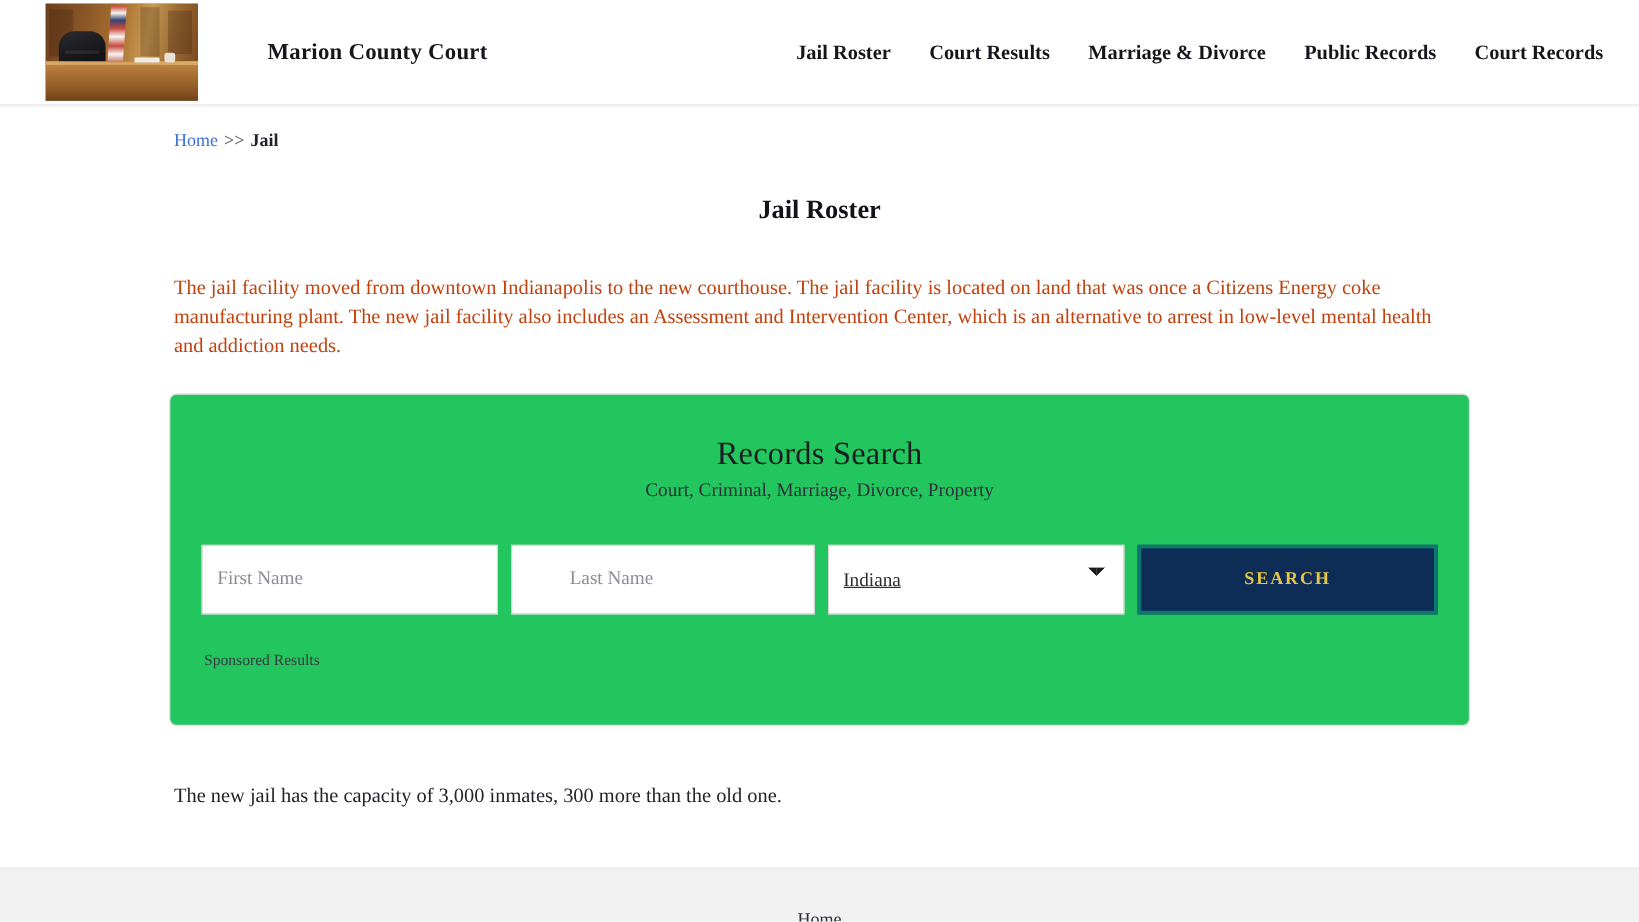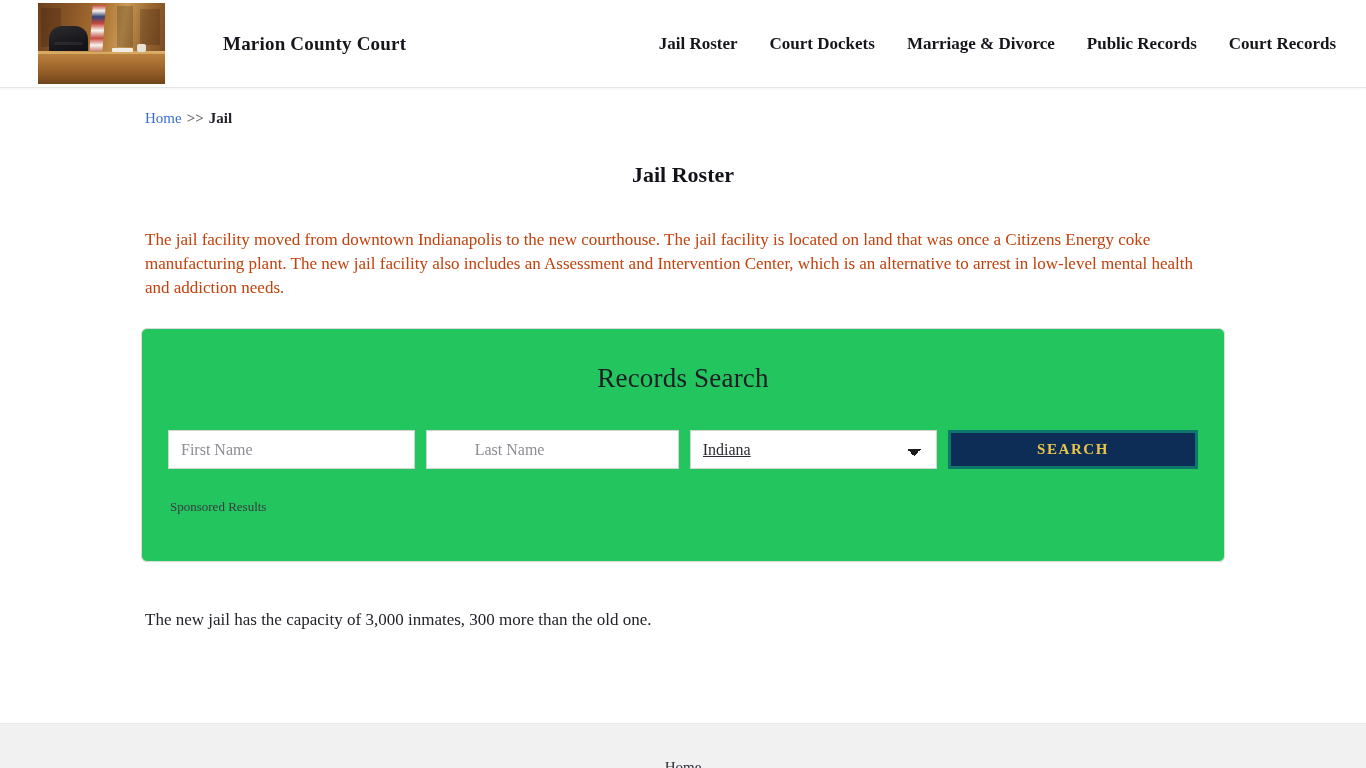--- a/index.html
+++ b/index.html
@@ -170,21 +170,21 @@
     color: #30303a;
     margin-top: 6px;
   }
   .search-row {
     display: flex;
     align-items: stretch;
     gap: 11px;
     margin-top: 36px;
   }
   .field {
-    height: 39px;
+    height: 58px;
     border: 1px solid #d4d4d4;
     background: #ffffff;
     font-family: "Liberation Serif", "DejaVu Serif", serif;
     font-size: 16px;
     color: #2b2b33;
     padding: 0 12px;
     border-radius: 0;
     outline: none;
   }
   .field::placeholder { color: #8d8d96; opacity: 1; }
@@ -270,39 +270,40 @@
       <div class="bench-edge"></div>
       <div class="bench"></div>
       <div class="desk-paper"></div>
       <div class="desk-obj"></div>
     </div>
     <div class="site-title">Marion County Court</div>
   </div>
 
   <nav class="main-nav">
     <a href="#">Jail Roster</a>
-    <a href="#">Court Dockets</a>
+    <a href="#">Court Results</a>
     <a href="#">Marriage &amp; Divorce</a>
     <a href="#">Public Records</a>
     <a href="#">Court Records</a>
   </nav>
 </header>
 
 <main class="container">
 
   <div class="breadcrumb">
     <a href="#">Home</a><span class="sep">&gt;&gt;</span><span class="crumb-current">Jail</span>
   </div>
 
   <h1 class="page-title">Jail Roster</h1>
 
   <p class="intro-text">The jail facility moved from downtown Indianapolis to the new courthouse. The jail facility is located on land that was once a Citizens Energy coke manufacturing plant. The new jail facility also includes an Assessment and Intervention Center, which is an alternative to arrest in low-level mental health and addiction needs.</p>
 
   <section class="search-panel">
     <div class="panel-heading">Records Search</div>
+    <div class="panel-sub">Court, Criminal, Marriage, Divorce, Property</div>
 
     <form class="search-row">
       <input class="field field-first" type="text" placeholder="First Name" style="">
       <input class="field field-last" type="text" placeholder="Last Name" style="">
       <select class="field field-state">
         <option>Indiana</option>
       </select>
       <button class="search-button" type="submit">SEARCH</button>
     </form>
 

